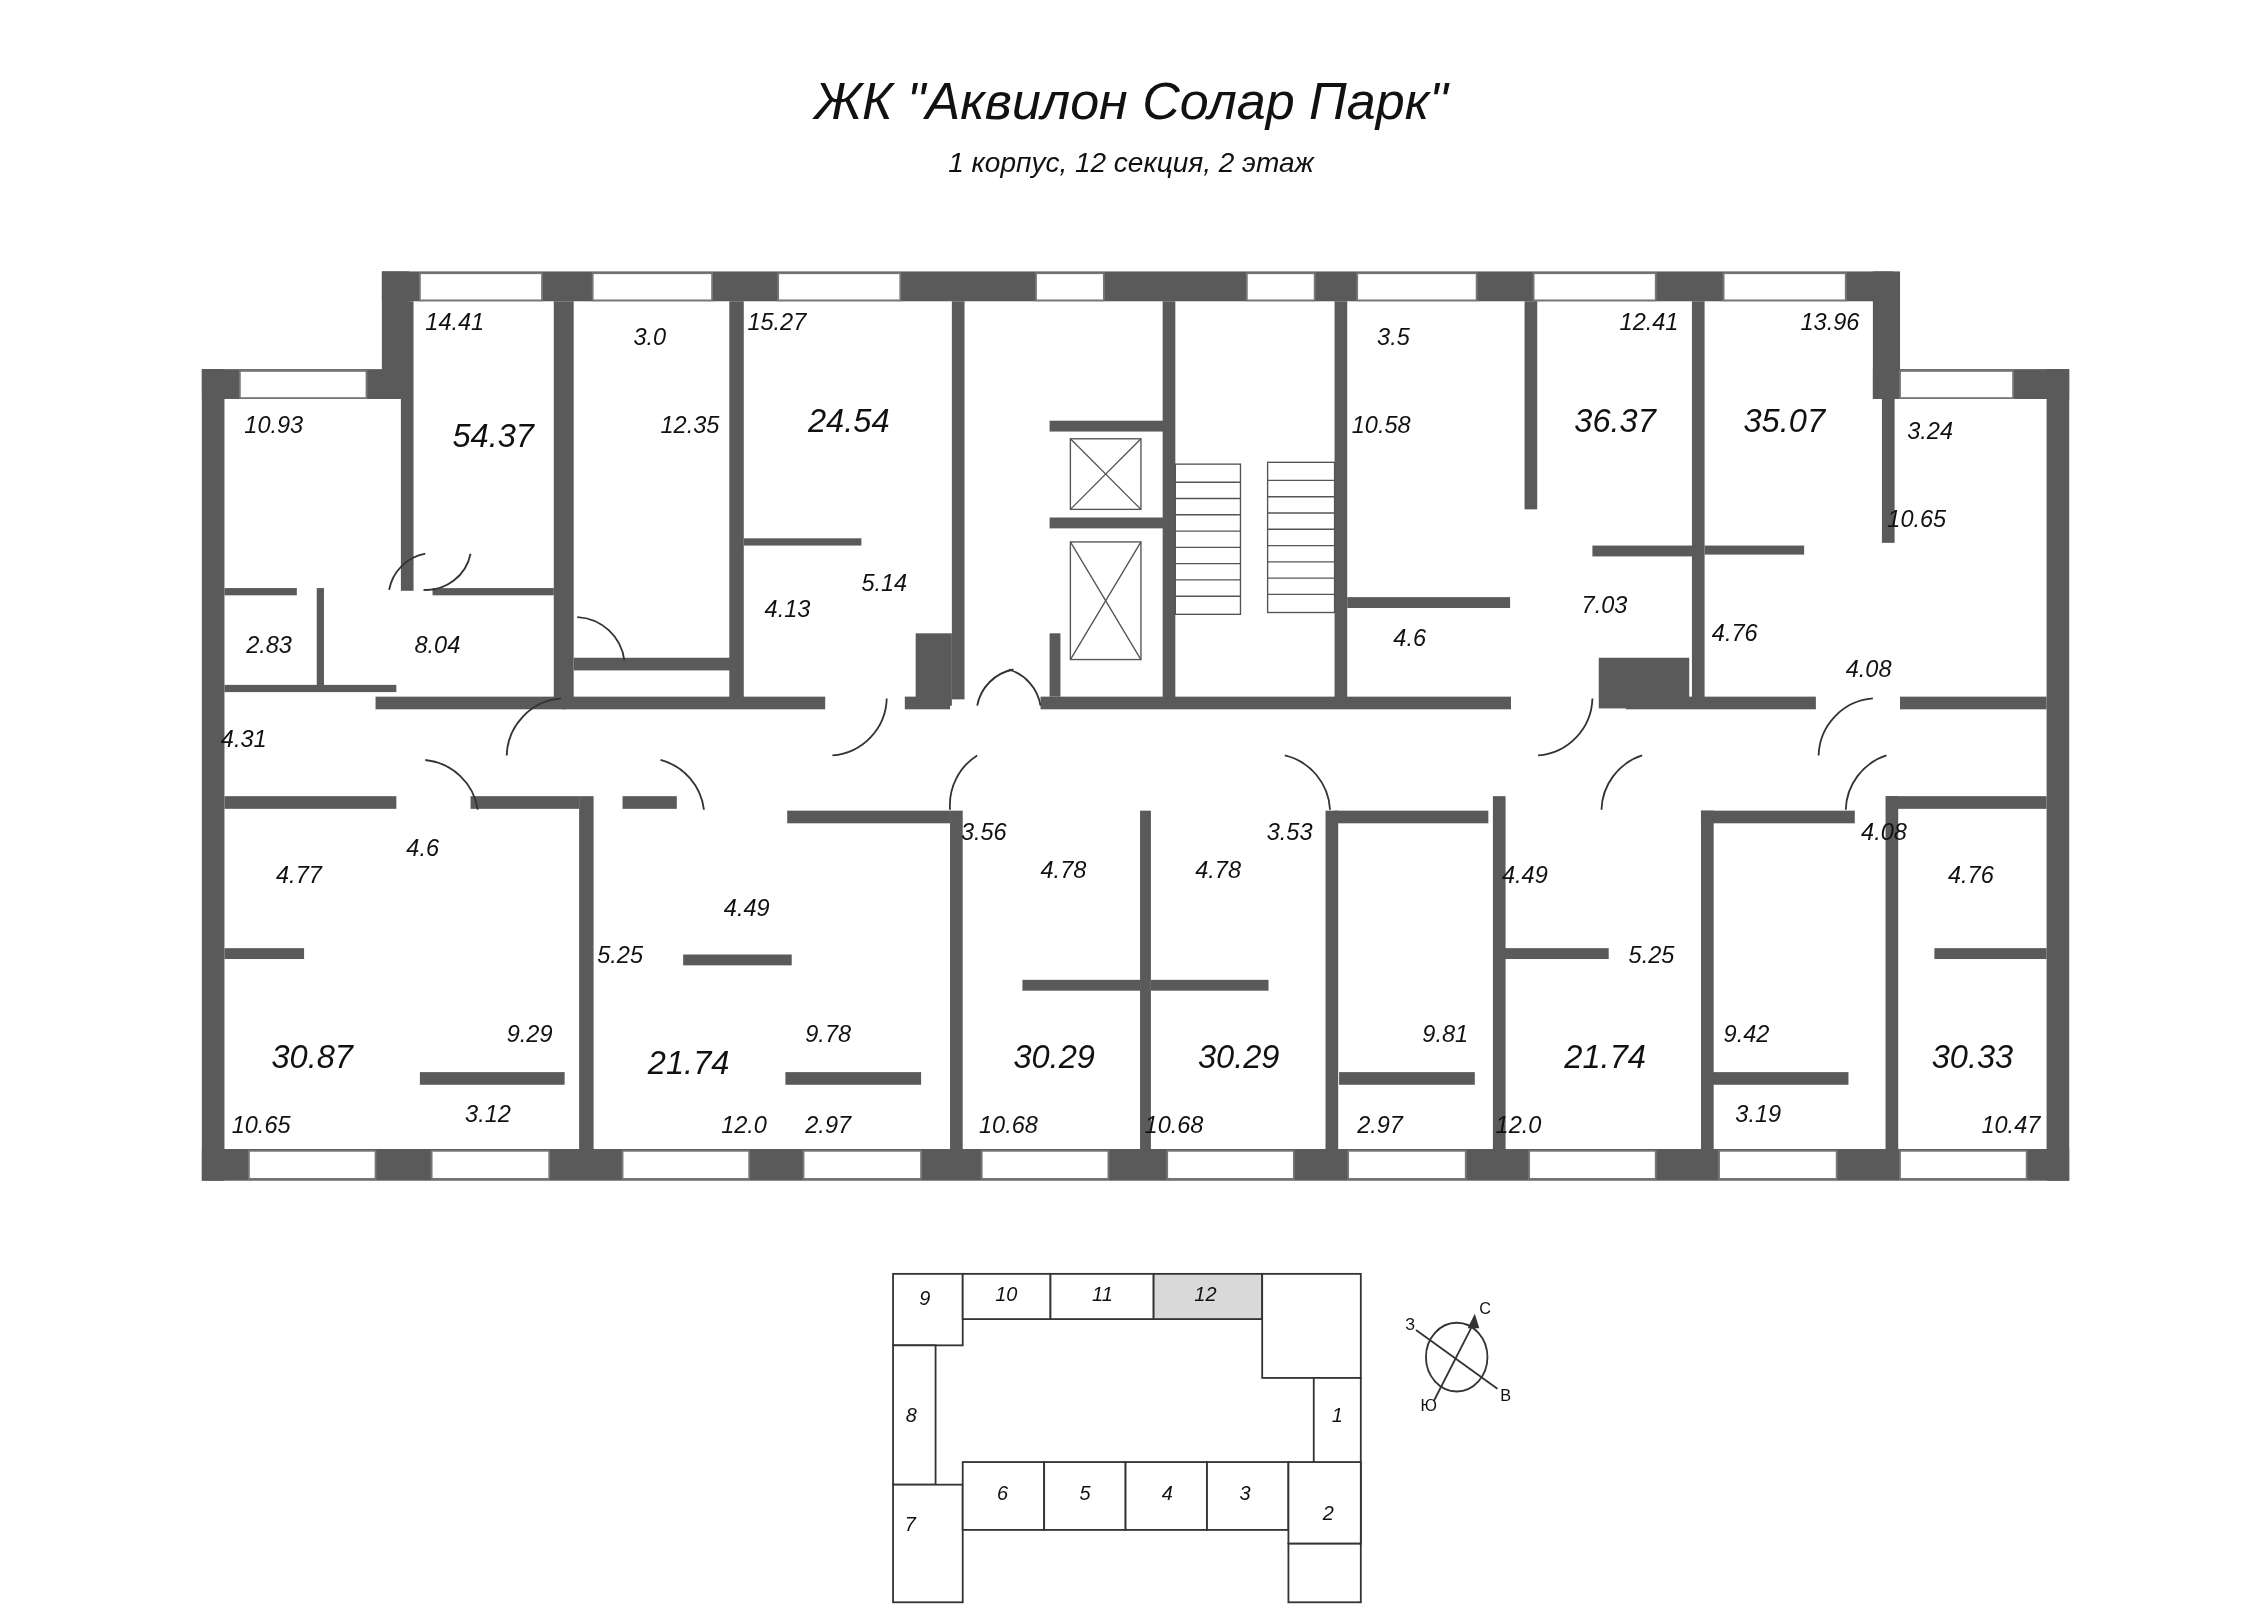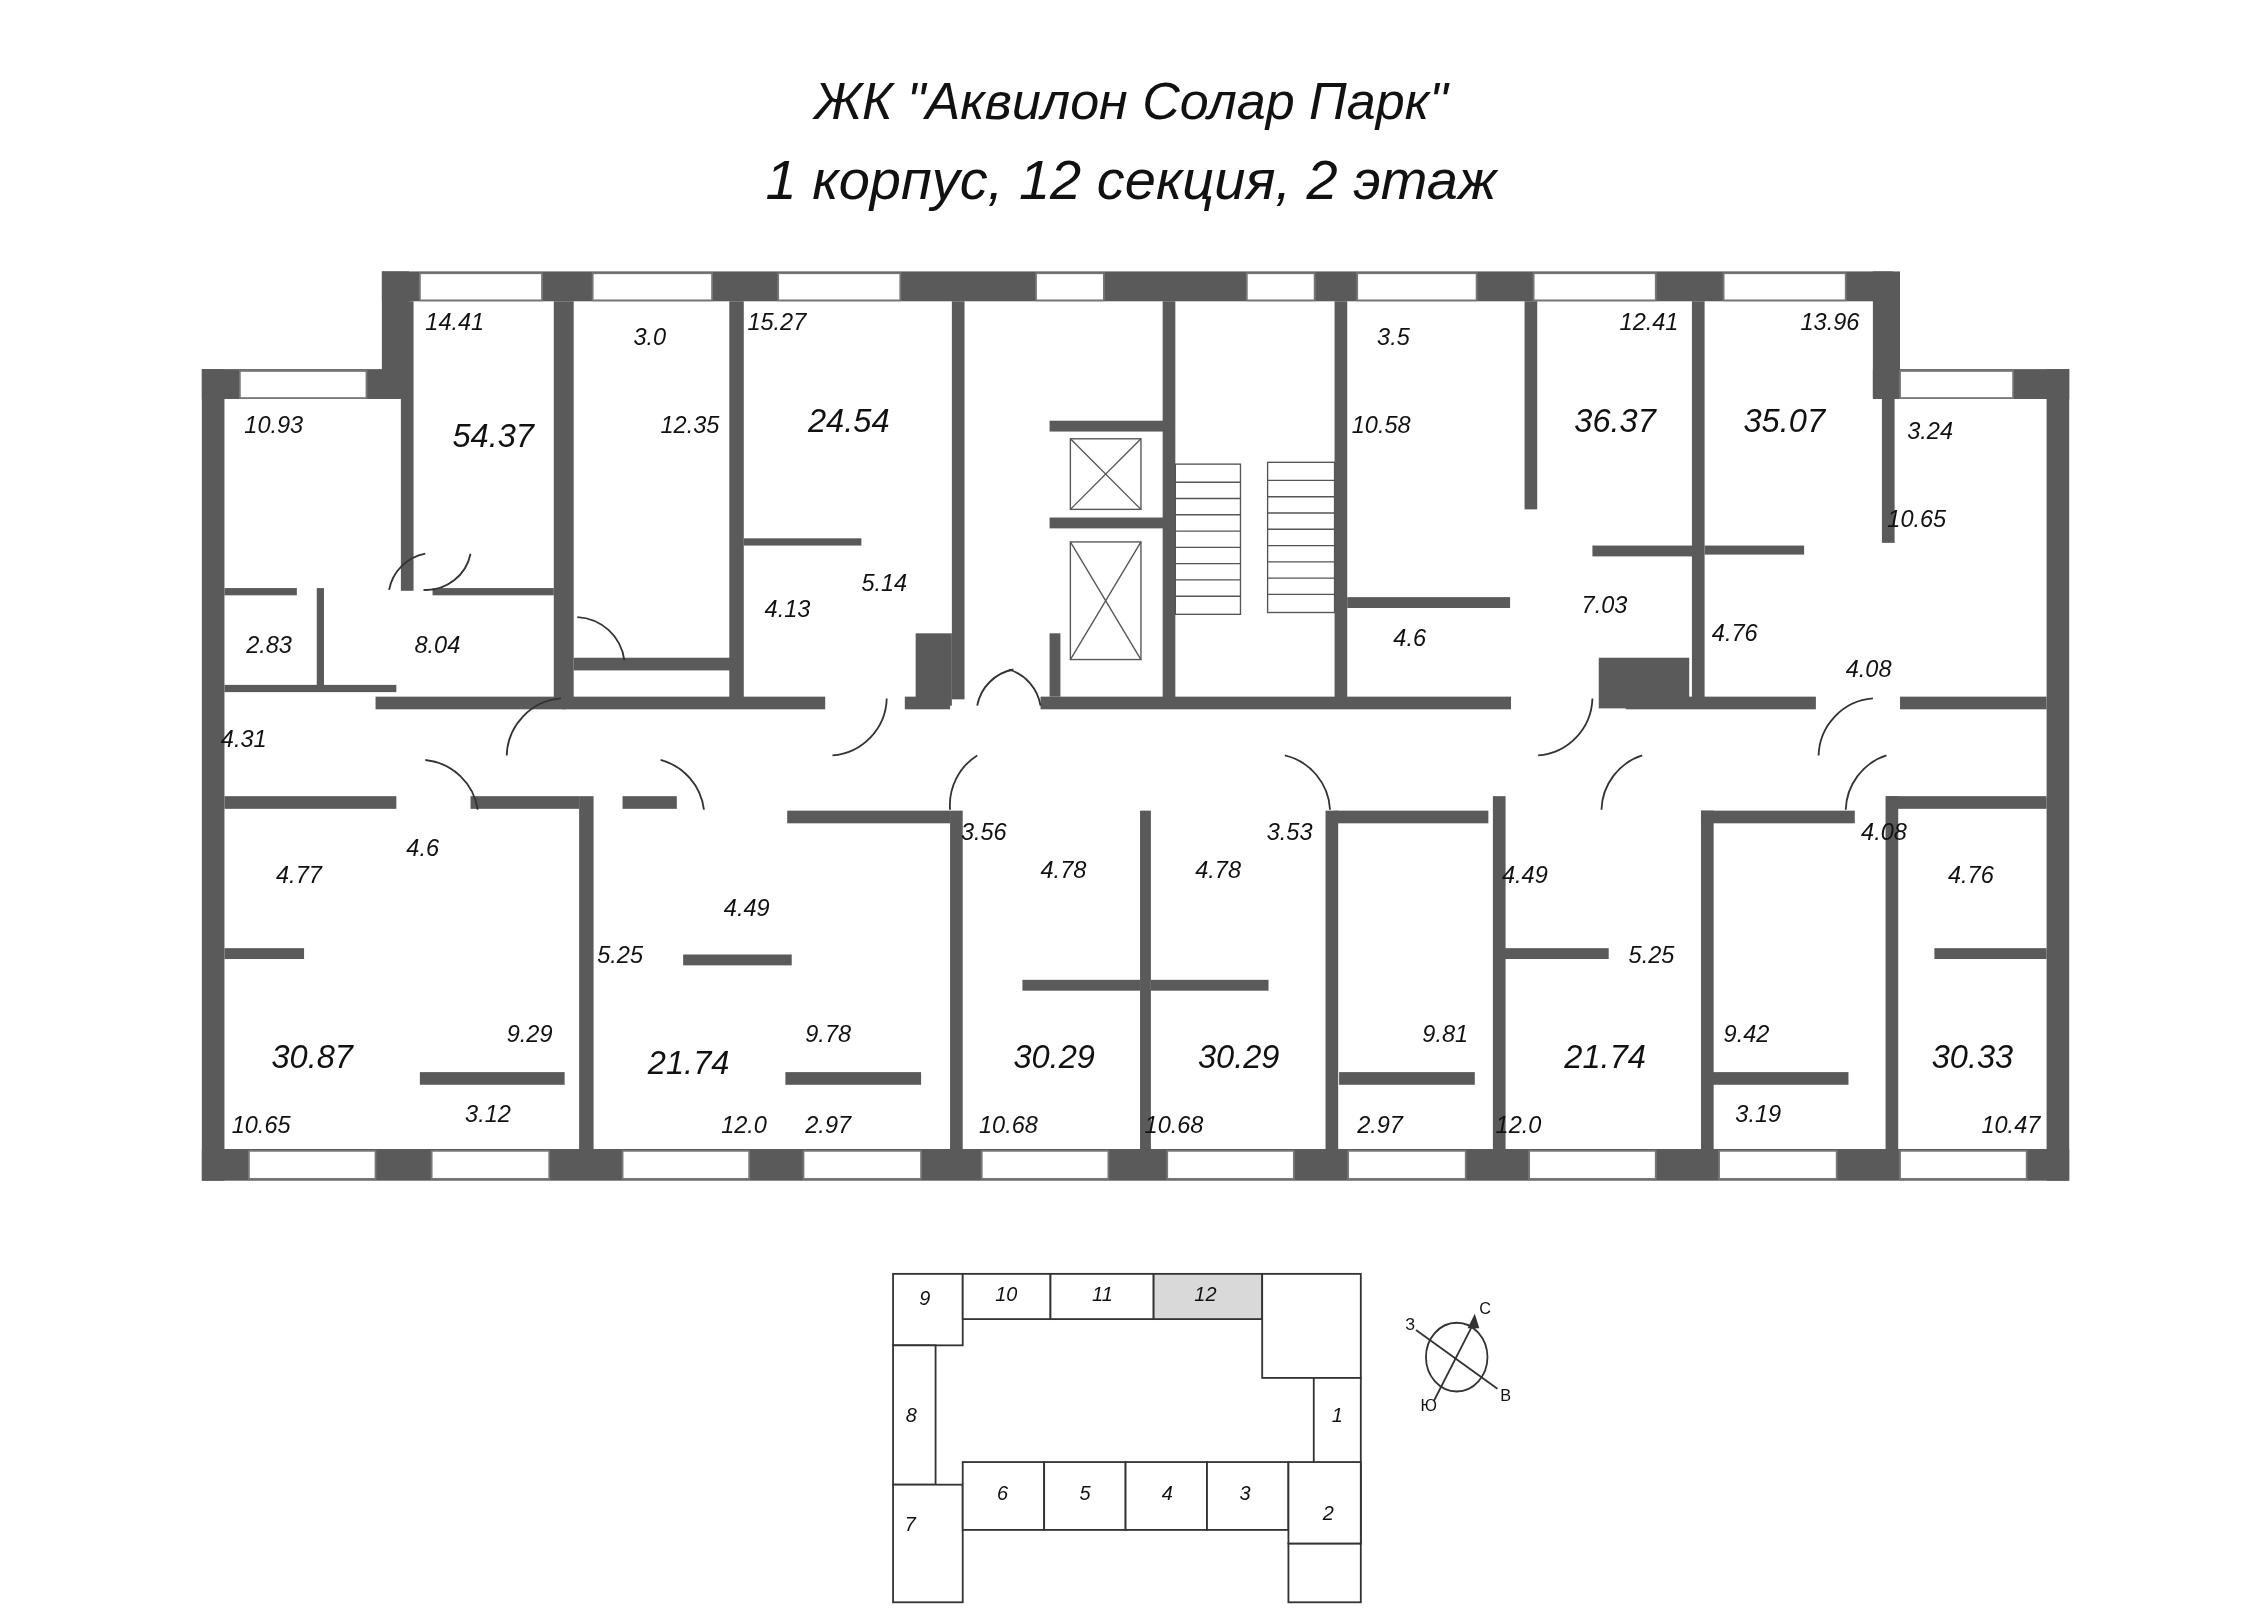--- a/index.html
+++ b/index.html
@@ -1,19 +1,19 @@
 <!DOCTYPE html>
 <html style="font-size:14.5px"><head>
 <meta charset="utf-8">
 <style>
   html,body{margin:0;padding:0;background:#ffffff;}
   body{width:2262px;height:1624px;position:relative;overflow:hidden;font-family:"Liberation Sans",sans-serif;}
   .title{position:absolute;left:0;width:2262px;text-align:center;font-style:italic;color:#111;}
   #t1{top:71px;font-size:52px;}
-  #t2{top:147px;font-size:56px;}
+  #t2{top:147px;font-size:28px;}
   svg{position:absolute;left:0;top:0;}
   .wall{fill:#5a5a5a;}
   .win{fill:#ffffff;stroke:#777;stroke-width:2;}
   .line{fill:none;stroke:#333;stroke-width:2;}
   .thin{fill:none;stroke:#555;stroke-width:1.5;}
   .lbl{font-family:"Liberation Sans",sans-serif;font-style:italic;fill:#111;}
   .sm{font-size:26px;}
   .big{font-size:36px;}
   .key{fill:#fff;stroke:#333;stroke-width:2;}
   .keysel{fill:#d9d9d9;stroke:#333;stroke-width:2;}

